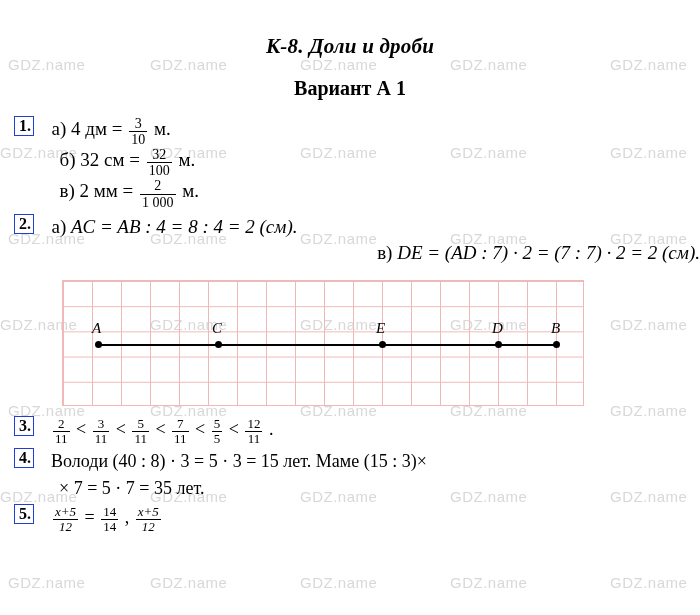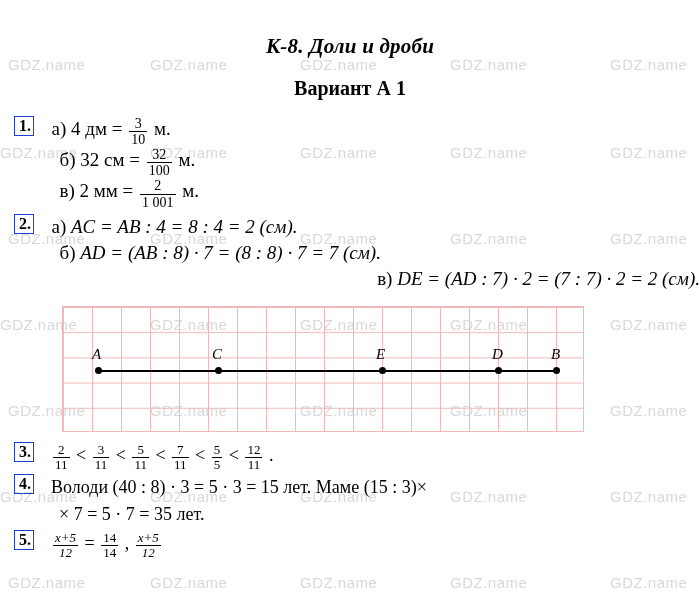--- a/index.html
+++ b/index.html
@@ -228,38 +228,32 @@
         </span>
         <span>м.</span>
       </div>
       <div class="line" style="margin-left:14px;">
         <span class="ind"></span>
         <span style="display:inline-block;width:8px;"></span>
         <span>в)</span>
         <span>2 мм =</span>
         <span class="frac">
           <span class="nu">2</span>
-          <span class="de">1 001</span>
+          <span class="de">1 000</span>
         </span>
         <span>м.</span>
       </div>
     </div>
 
     <div class="task" style="margin-top:4px;">
       <div class="line" style="margin-left:14px;">
         <span class="num-box">2.</span>
         <span style="display:inline-block;width:8px;"></span>
         <span>а)</span>
         <span class="ital">AC = AB : 4 = 8 : 4 = 2 (см).</span>
-      </div>
-      <div class="line" style="margin-left:14px;">
-        <span class="ind"></span>
-        <span style="display:inline-block;width:8px;"></span>
-        <span>б)</span>
-        <span class="ital">AD = (AB : 8) · 7 = (8 : 8) · 7 = 7 (см).</span>
       </div>
       <div class="line" style="margin-left:14px;text-align:right;">
         <span class="ind"></span>
         <span style="display:inline-block;width:8px;"></span>
         <span>в)</span>
         <span class="ital">DE = (AD : 7) · 2 = (7 : 7) · 2 = 2 (см).</span>
       </div>
     </div>
 
     <div class="figure">

